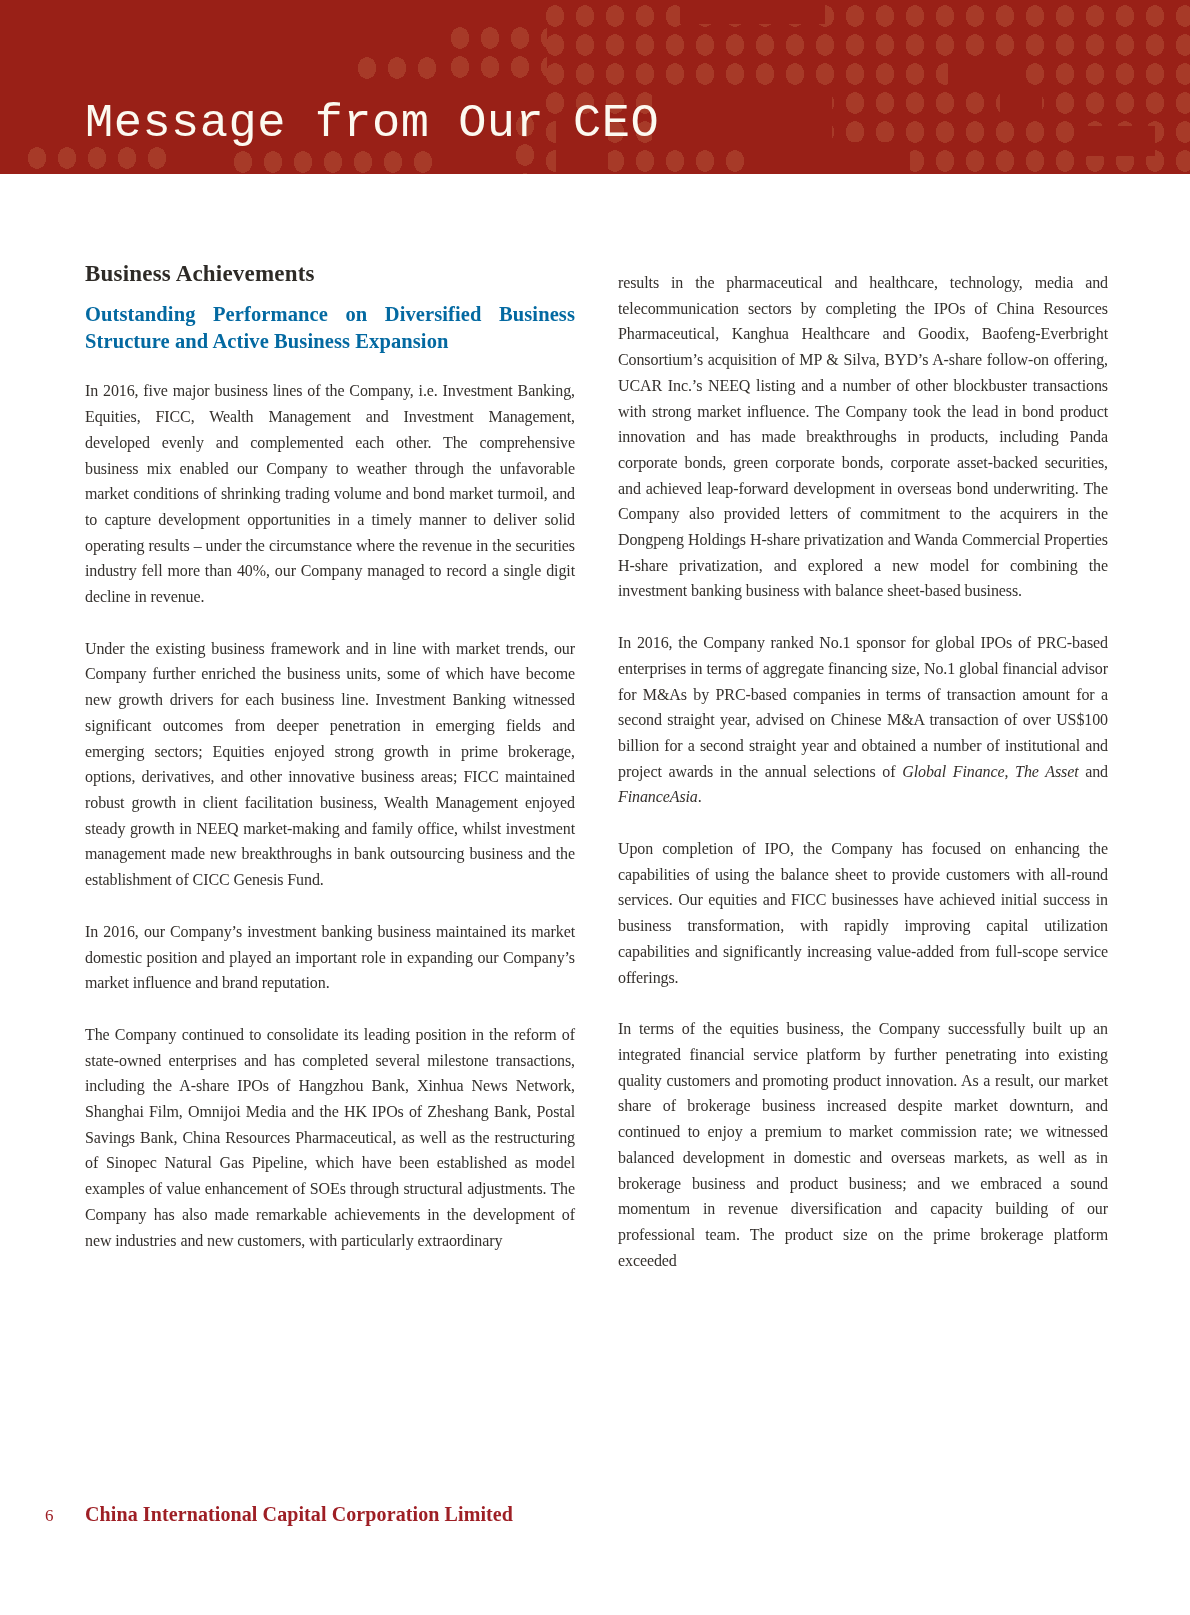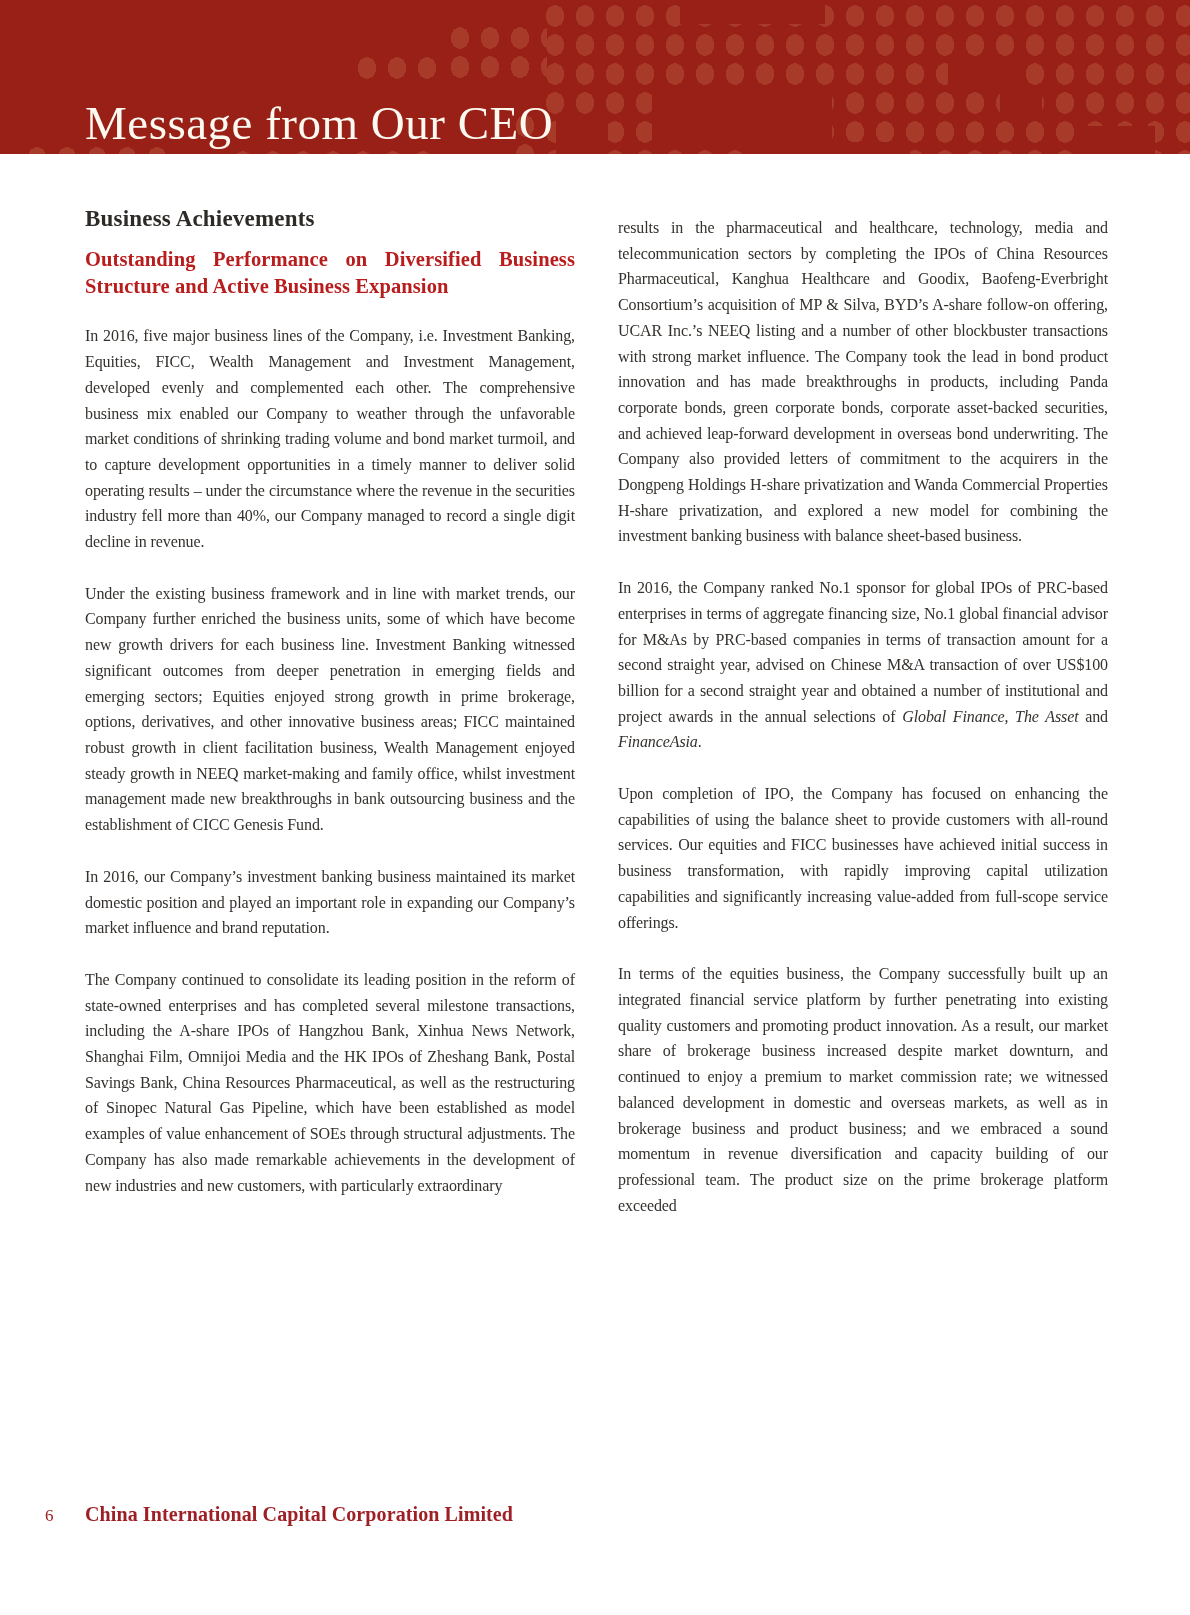--- a/index.html
+++ b/index.html
@@ -18,23 +18,24 @@
     background: #ffffff;
     overflow: hidden;
     font-family: "Liberation Serif", "DejaVu Serif", serif;
     color: var(--ink);
   }
 
   
   .band {
     position: relative;
     width: 100%;
-    height: 154px;
+    height: 174px;
     background: var(--band);
     overflow: hidden;
+    font-family: Liberation Mono, monospace;
   }
   .dots {
     position: absolute;
     background-image: radial-gradient(ellipse 9.3px 10.8px at 15px 14px, var(--dot) 99%, rgba(0,0,0,0) 100%);
     background-size: 30px 29px;
   }
   .dots-a { left: 540px; top: 2px;   width: 650px; height: 172px; }
   .dots-b { left: 445px; top: 24px;  width: 102px; height: 56px; }
   .dots-c { left: 352px; top: 54px;  width: 86px;  height: 28px; }
   .dots-d { left: 510px; top: 112px; width: 34px;  height: 62px; }
@@ -60,35 +61,35 @@
     color: #fcf9f0;
   }
 
   
   .content {
     padding: 52px 82px 0 85px;
     display: grid;
     grid-template-columns: 1fr 1fr;
     column-gap: 43px;
   }
-  .col { min-width: 0; }
+  .col { min-width: 0; margin-top: 35px; }
   h2 {
     margin: 0;
     font-size: 23px;
     line-height: 1.15;
     font-weight: 700;
     color: #2e2b27;
     letter-spacing: 0.2px;
   }
   h3 {
     margin: 30px 0 0;
     font-size: 20.5px;
     line-height: 27px;
     font-weight: 700;
-    color: #b91c1c;
+    color: #0369a1;
     text-align: justify;
     letter-spacing: 0.1px;
   }
   h2 + h3 { margin-top: 14px; }
   p {
     margin: 26px 0 0;
     font-size: 16px;
     line-height: 25.7px;
     text-align: justify;
     letter-spacing: -0.1px;

